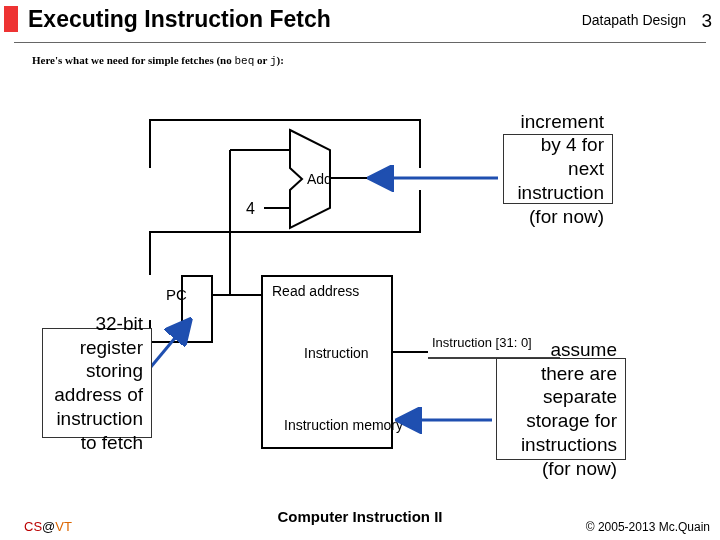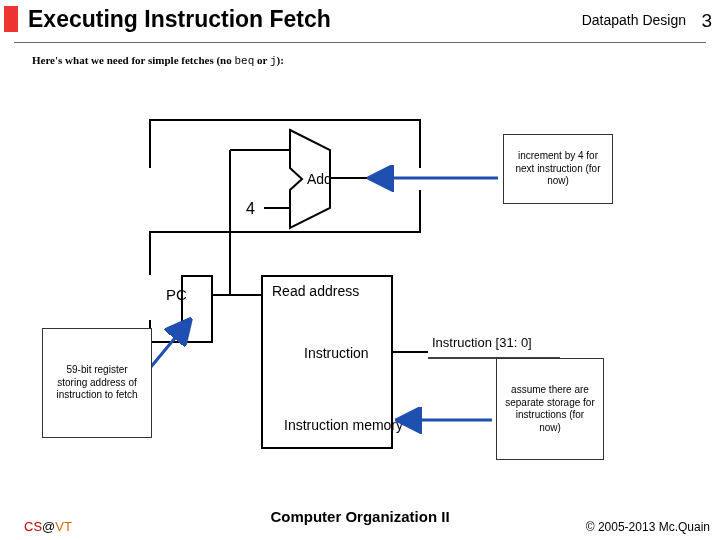--- a/index.html
+++ b/index.html
@@ -56,31 +56,31 @@
     top: 54px;
     font-size: 11px;
     font-family: "Times New Roman", serif;
   }
   .intro b { font-weight: bold; }
   .mono { font-family: "Courier New", monospace; }
   .callout {
     position: absolute;
     border: 1px solid #333;
     background: #fff;
-    font-size: 10px;
-    text-align: center;
+    font-size: 19px;
+    text-align: right;
     line-height: 1.25;
     padding: 0 8px;
     display: flex;
     align-items: center;
     justify-content: center;
   }
   .c1 { left: 503px; top: 134px; width: 110px; height: 70px; }
   .c2 { left: 42px;  top: 328px; width: 110px; height: 110px; }
-  .c3 { left: 496px; top: 358px; width: 108px; height: 102px; }
+  .c3 { left: 496px; top: 358px; width: 130px; height: 102px; }
   .footer {
     position: absolute;
     bottom: 6px;
     left: 0;
     width: 720px;
     height: 26px;
   }
   .footer .left {
     position: absolute;
     left: 24px;
@@ -162,22 +162,22 @@
   <line x1="428" y1="358" x2="560" y2="358" stroke="#000" stroke-width="1.5"></line>
 
   <line x1="498" y1="178" x2="370" y2="178" stroke="#1f4fb0" stroke-width="3" marker-end="url(#tri)"></line>
 
   <line x1="140" y1="380" x2="190" y2="320" stroke="#1f4fb0" stroke-width="3" marker-end="url(#tri)"></line>
 
   <line x1="492" y1="420" x2="398" y2="420" stroke="#1f4fb0" stroke-width="3" marker-end="url(#tri)"></line>
 </svg>
 
 <div class="callout c1">increment by 4 for next instruction (for now)</div>
-<div class="callout c2">59-bit register storing address of instruction to fetch</div>
+<div class="callout c2">32-bit register storing address of instruction to fetch</div>
 <div class="callout c3">assume there are separate storage for instructions (for now)</div>
 
 <div class="footer">
-  <div class="center">Computer Organization II</div>
+  <div class="center">Computer Instruction II</div>
   <div class="left">
     <span class="cs">CS</span><span>@</span><span class="vt">VT</span>
   </div>
   <div class="right">© 2005-2013 Mc.Quain</div>
 </div>
 
 </body></html>

